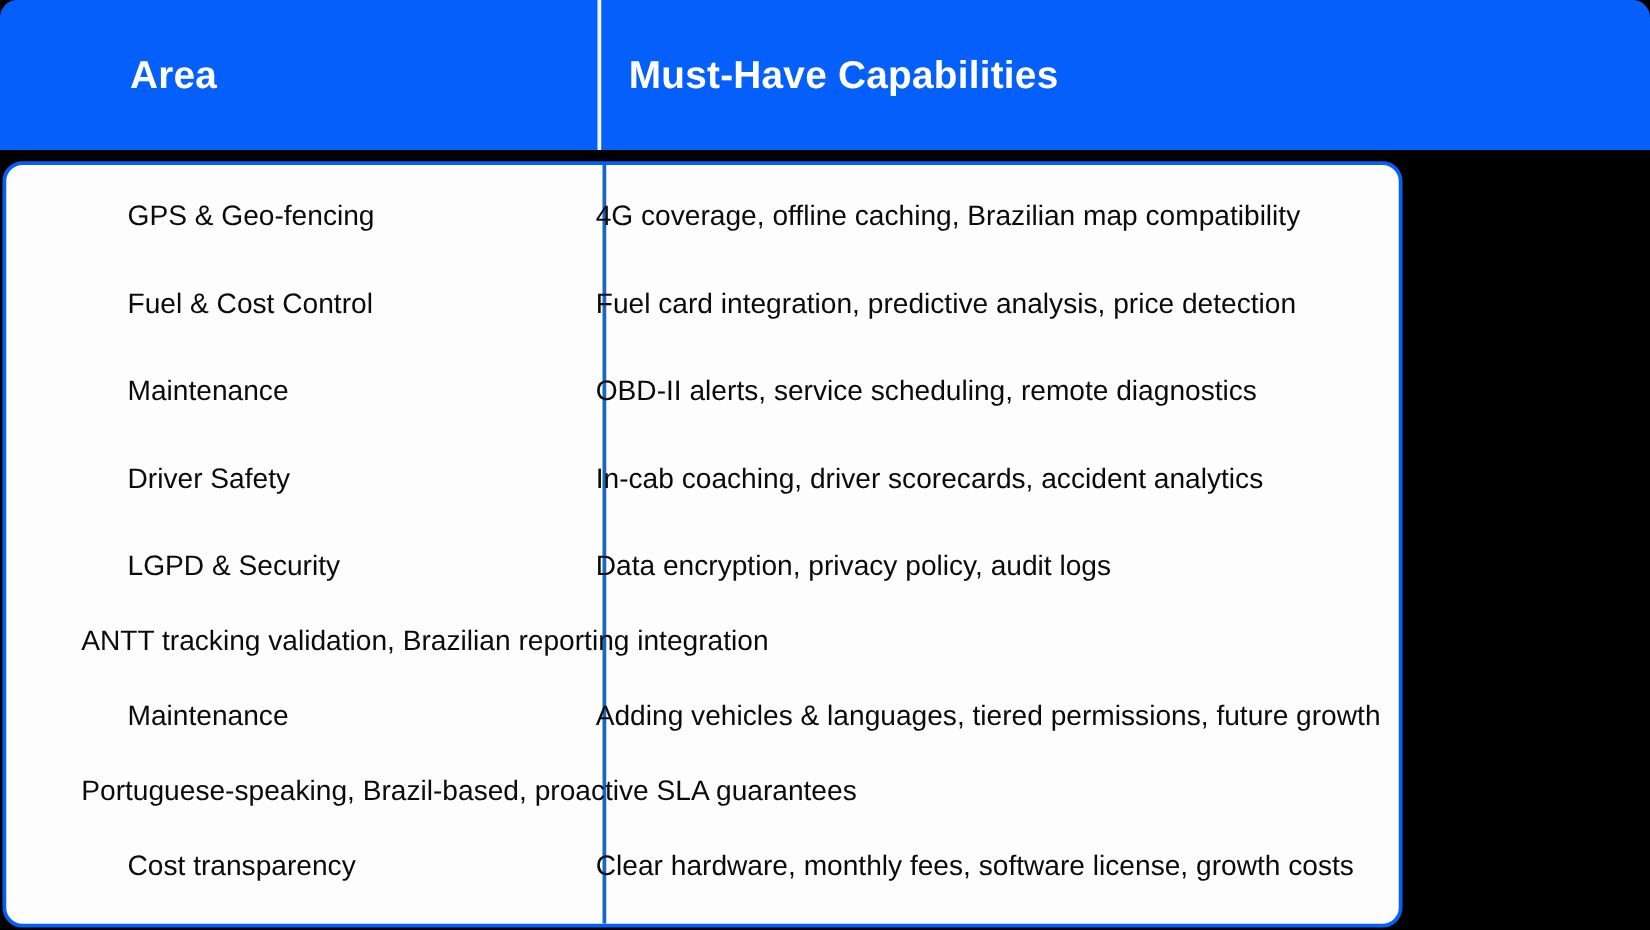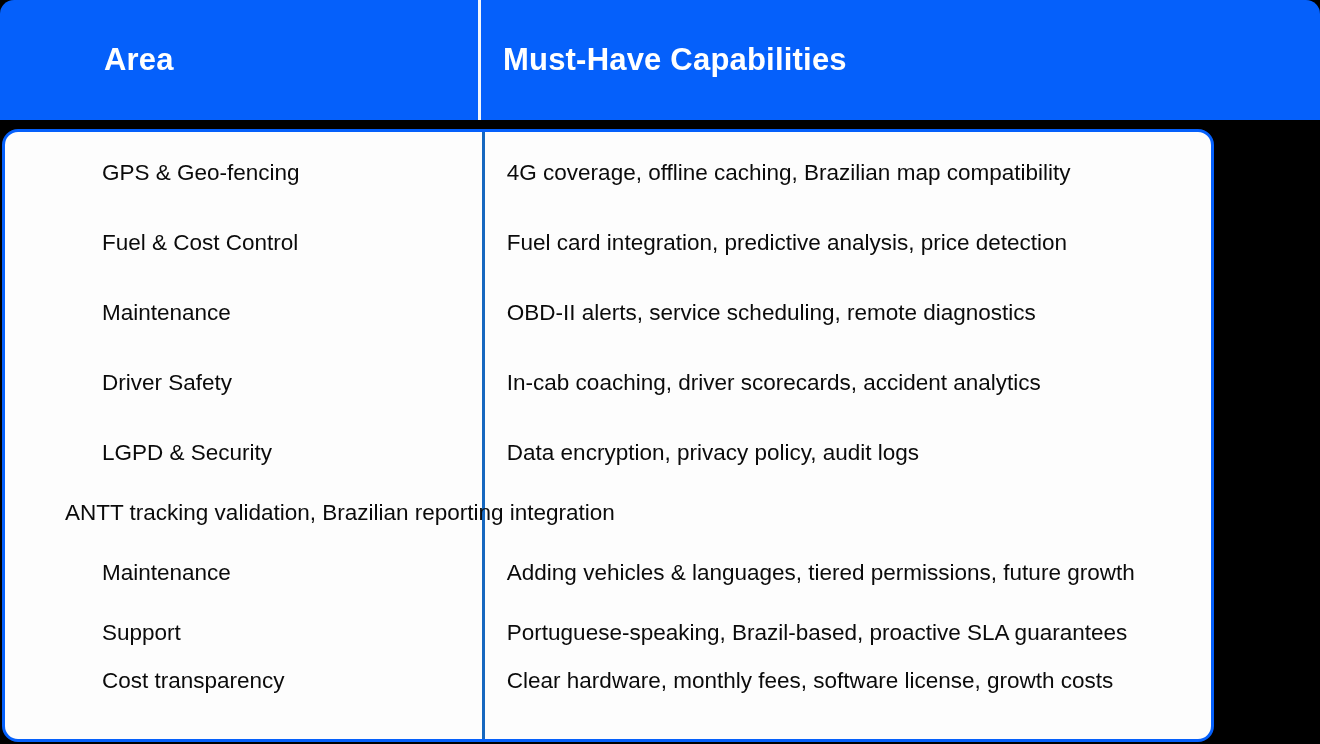--- a/index.html
+++ b/index.html
@@ -75,21 +75,21 @@
     width: 1320px;
     height: 9px;
     background: #000000;
   }
 
   
   .tbody {
     position: absolute;
     left: 2px;
     top: 129px;
-    width: 1212px;
+    width: 1120px;
     height: 613px;
     background: #fdfdfd;
     border: 3px solid #0560fb;
     border-radius: 16px;
     box-sizing: border-box;
     overflow: hidden;
   }
   .body-divider {
     position: absolute;
     left: 477px;
@@ -175,25 +175,24 @@
       <div class="row" style="top:364px;">
         <div class="cell cell-cap">ANTT tracking validation, Brazilian reporting integration</div>
       </div>
 
       <div class="row" style="top:424px;">
         <div class="cell cell-area">Maintenance</div>
         <div class="cell cell-cap">Adding vehicles &amp; languages, tiered permissions, future growth</div>
       </div>
 
       <div class="row" style="top:484px;">
-        <div class="cell cell-area">Support</div>
         <div class="cell cell-cap">Portuguese-speaking, Brazil-based, proactive SLA guarantees</div>
       </div>
 
-      <div class="row" style="top:532px;">
+      <div class="row" style="top:544px;">
         <div class="cell cell-area">Cost transparency</div>
         <div class="cell cell-cap">Clear hardware, monthly fees, software license, growth costs</div>
       </div>
 
     </div>
   </div>
 
 </div>
 
 </body></html>

